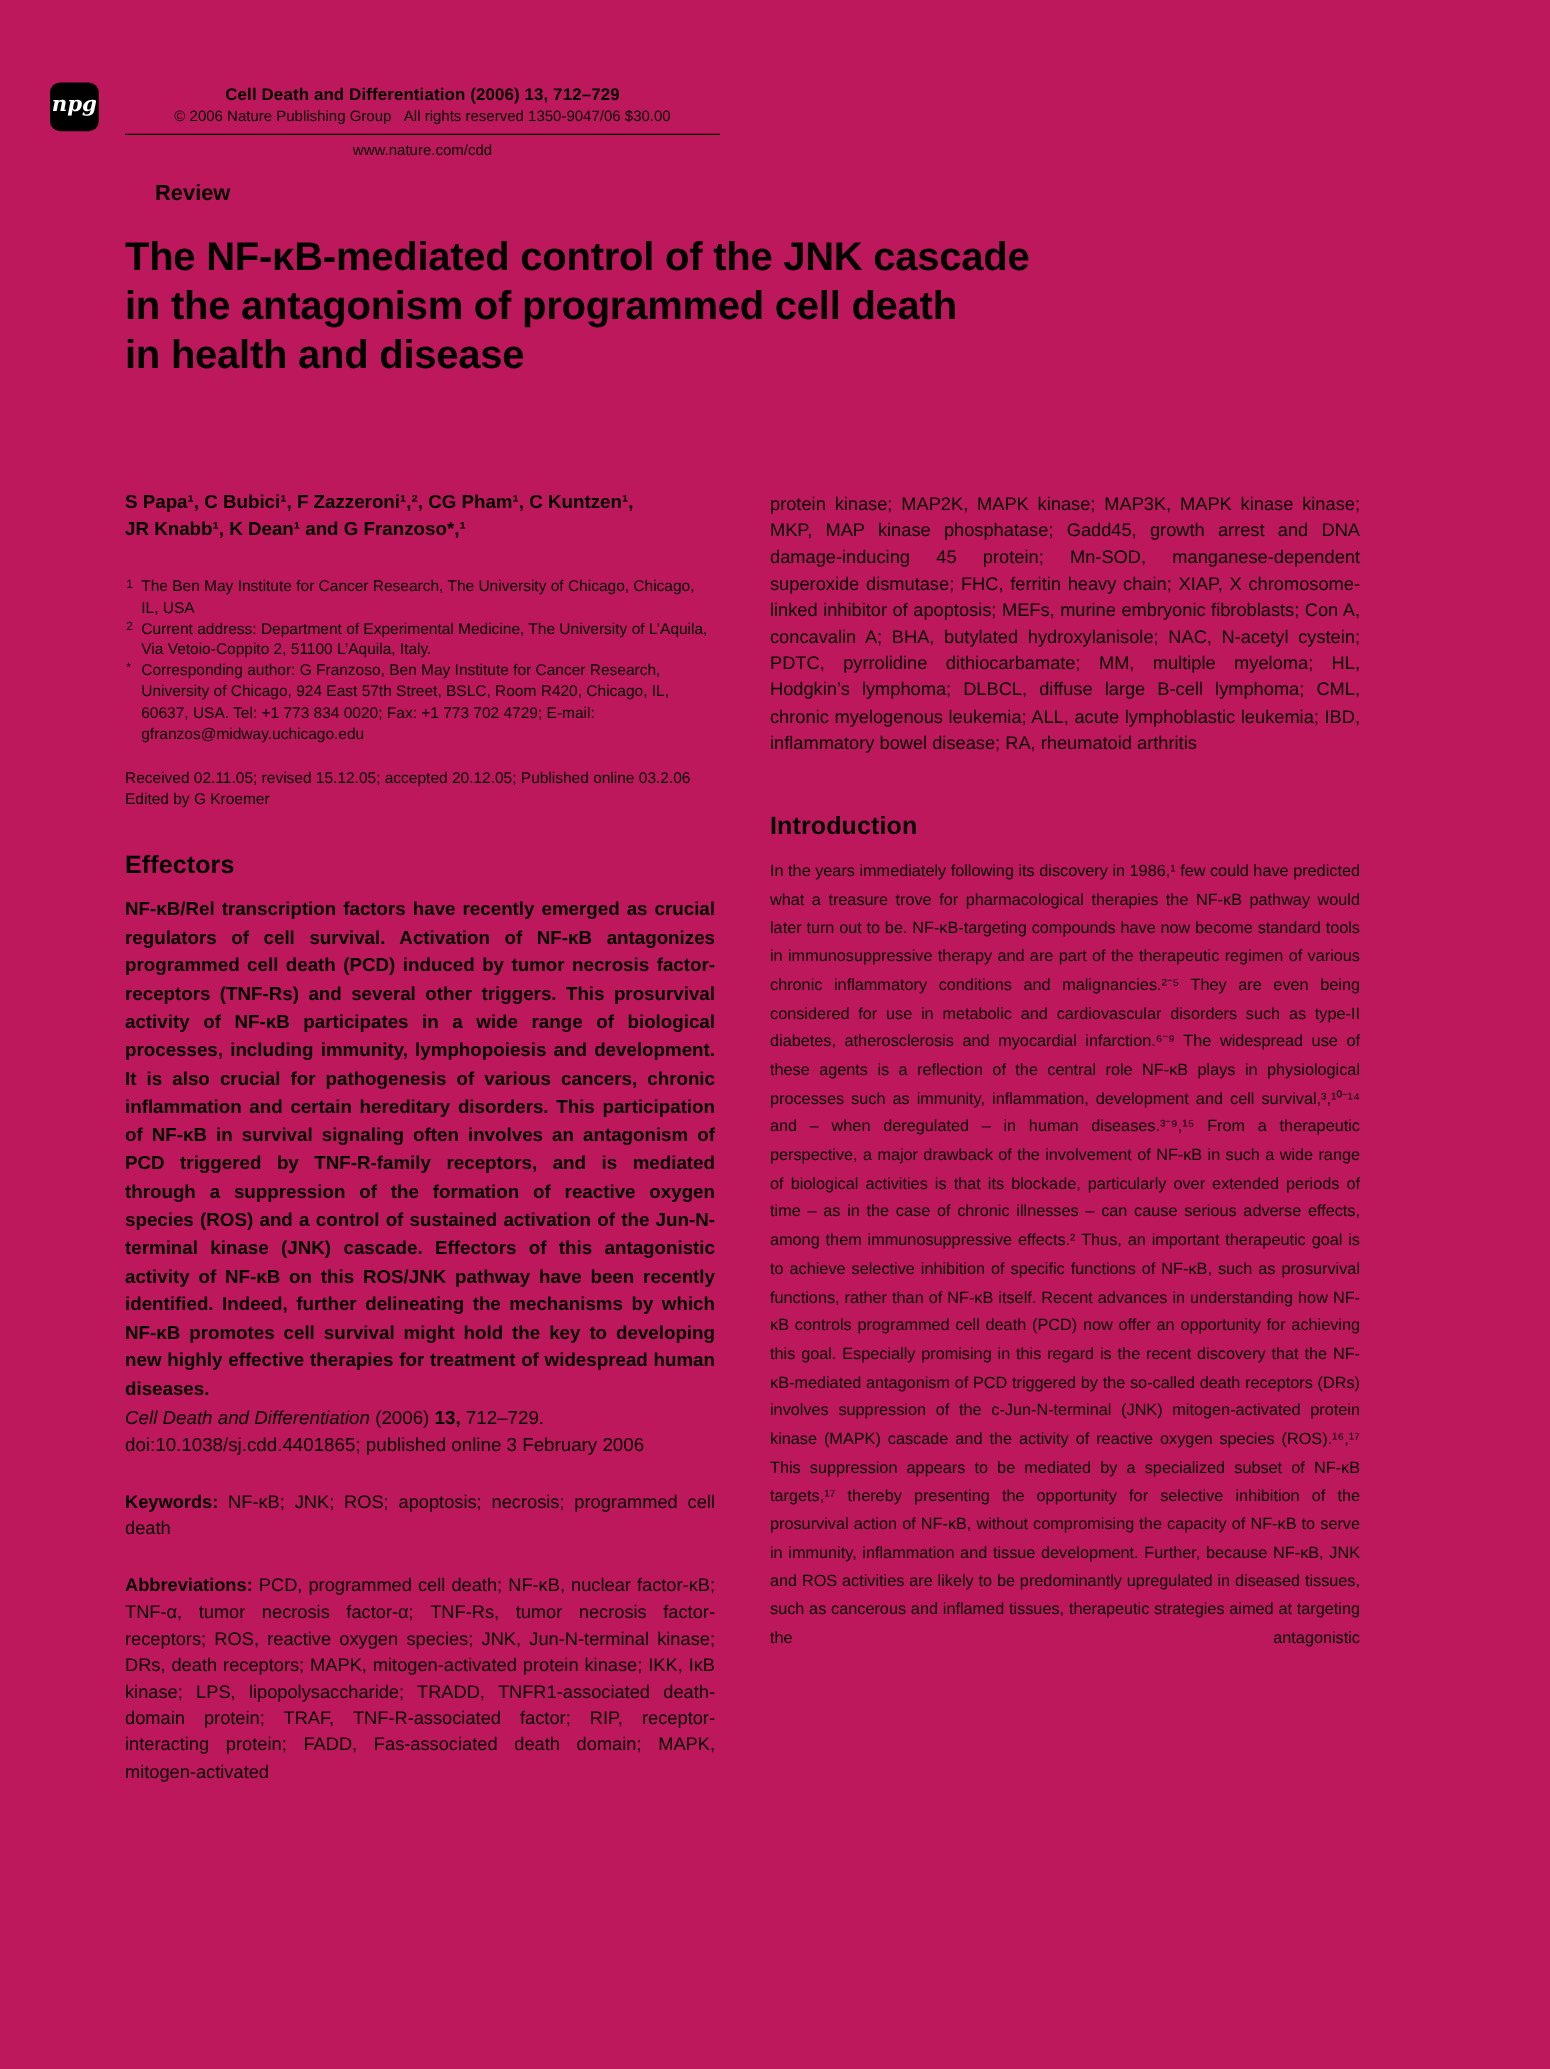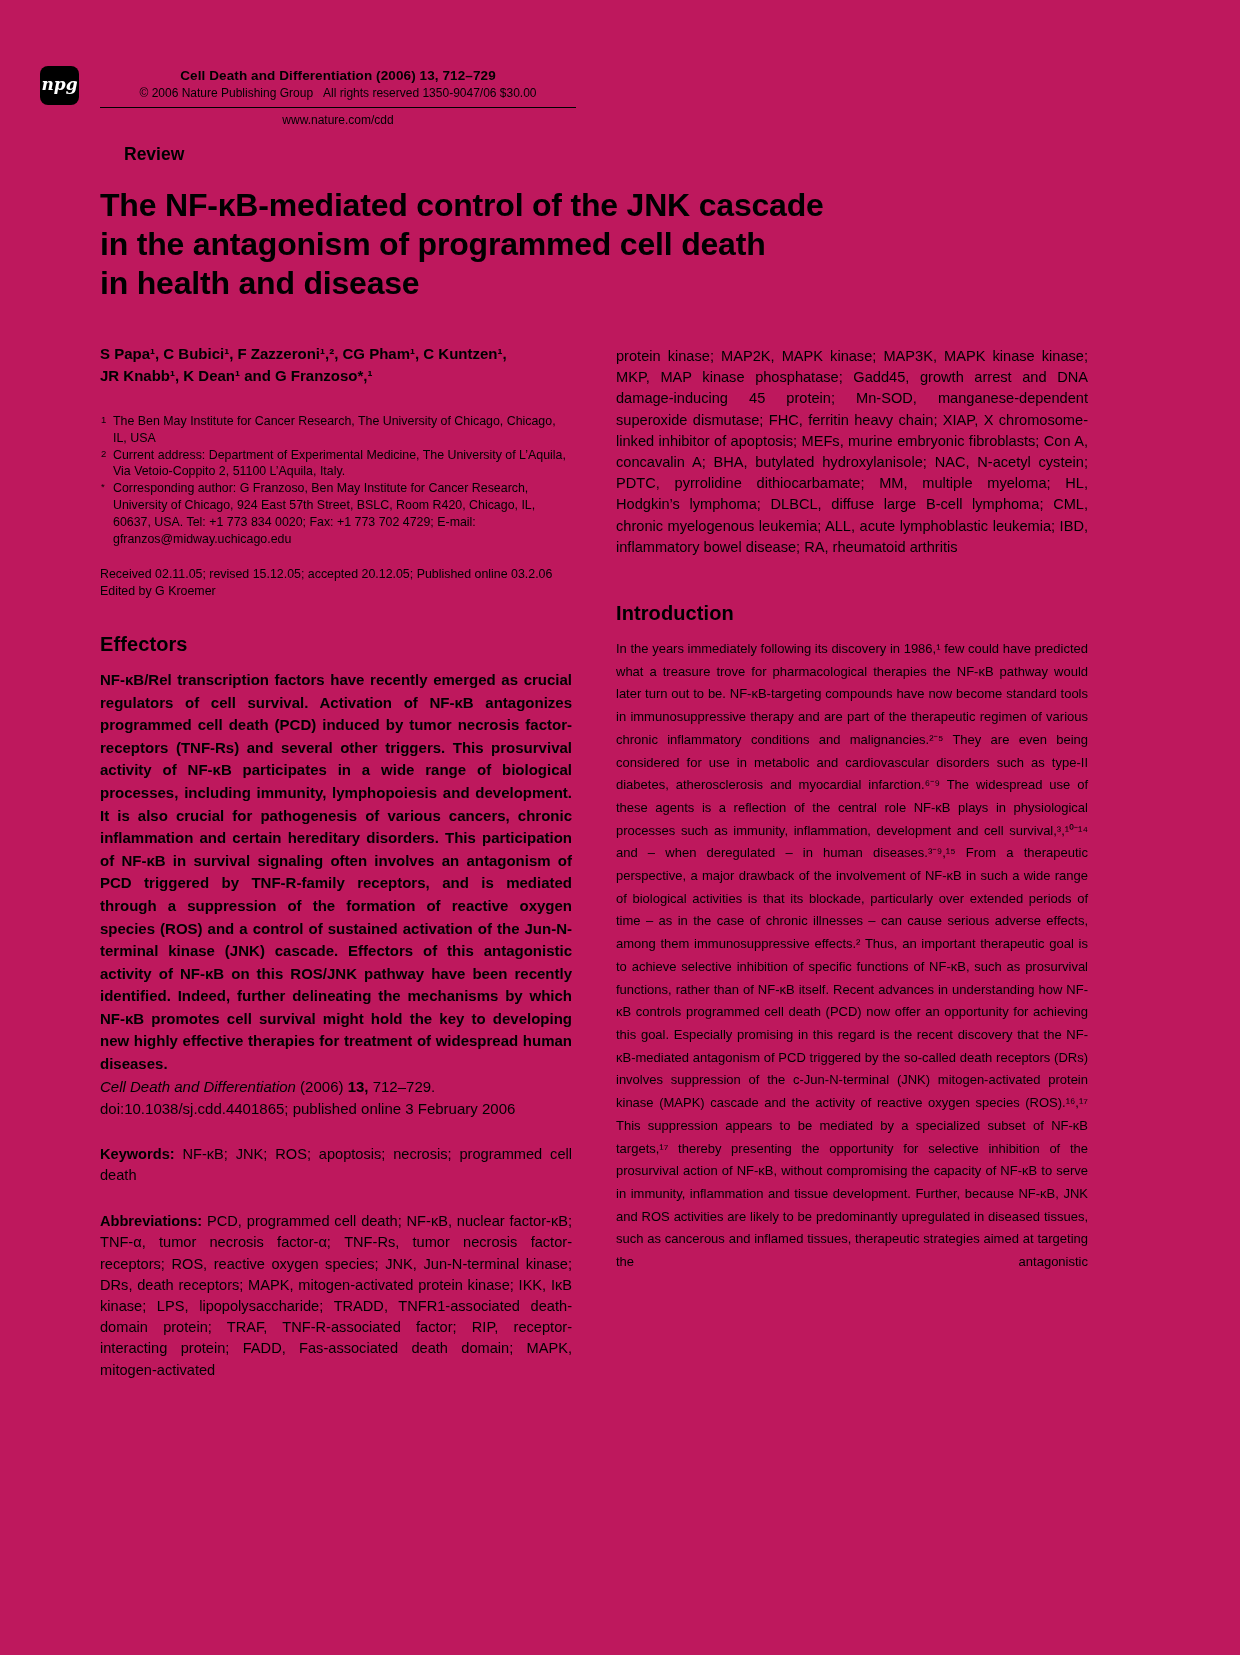--- a/index.html
+++ b/index.html
@@ -35,21 +35,21 @@
   
   .kicker { position: absolute; left: 100px; top: 144px; font-size: 17.5px; font-weight: bold; margin-left: 24px; }
   .title {
     position: absolute; left: 100px; top: 186px;
     font-size: 32px; font-weight: bold; line-height: 39px;
     white-space: pre-line; letter-spacing: -0.2px;
   }
 
   
   .columns { position: absolute; left: 100px; top: 343px; width: 988px; display: flex; gap: 44px; }
-  .col { width: 472px; }
+  .col { width: 472px; margin-top: 48px; }
 
   .authors { font-weight: bold; font-size: 15px; line-height: 22px; white-space: pre-line; }
 
   .affils { margin-top: 26px; font-size: 12.4px; line-height: 16.8px; }
   .affil { position: relative; padding-left: 13px; }
   .affil .marker { position: absolute; left: 1px; top: -1px; font-size: 9.5px; }
 
   .received { margin-top: 19px; font-size: 12.4px; line-height: 16.8px; white-space: pre-line; }
 
   .sec-head { font-size: 20px; font-weight: bold; letter-spacing: 0.1px; }

